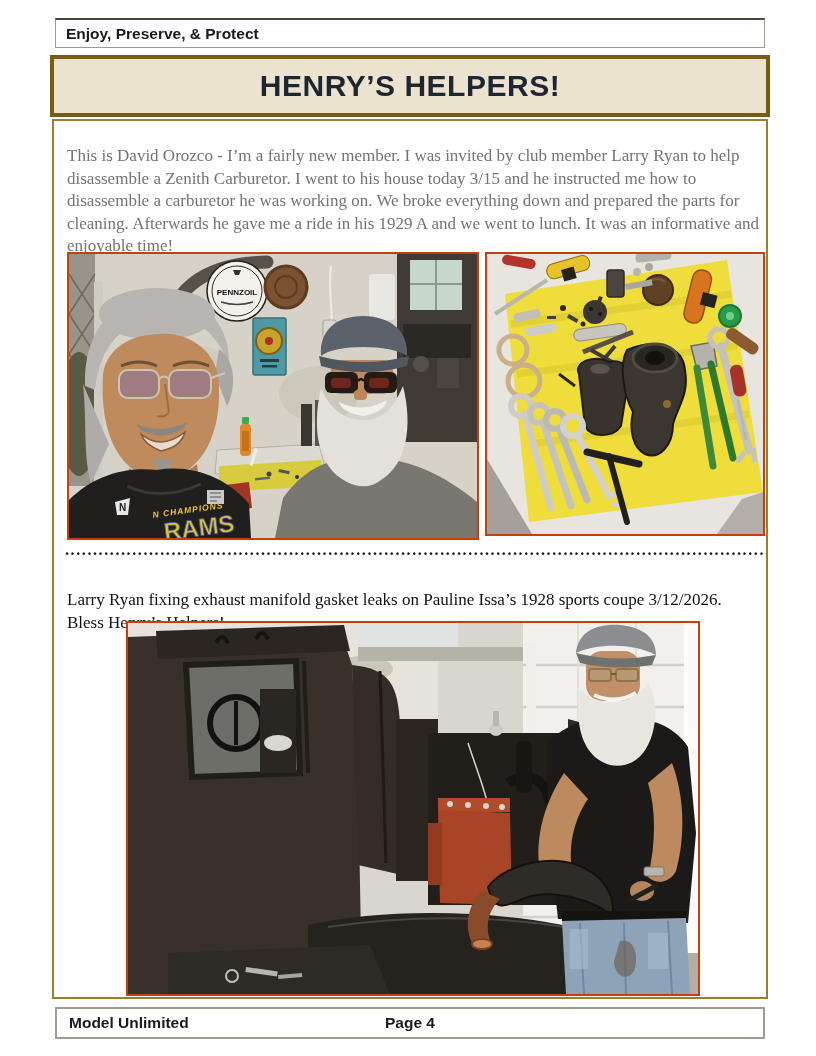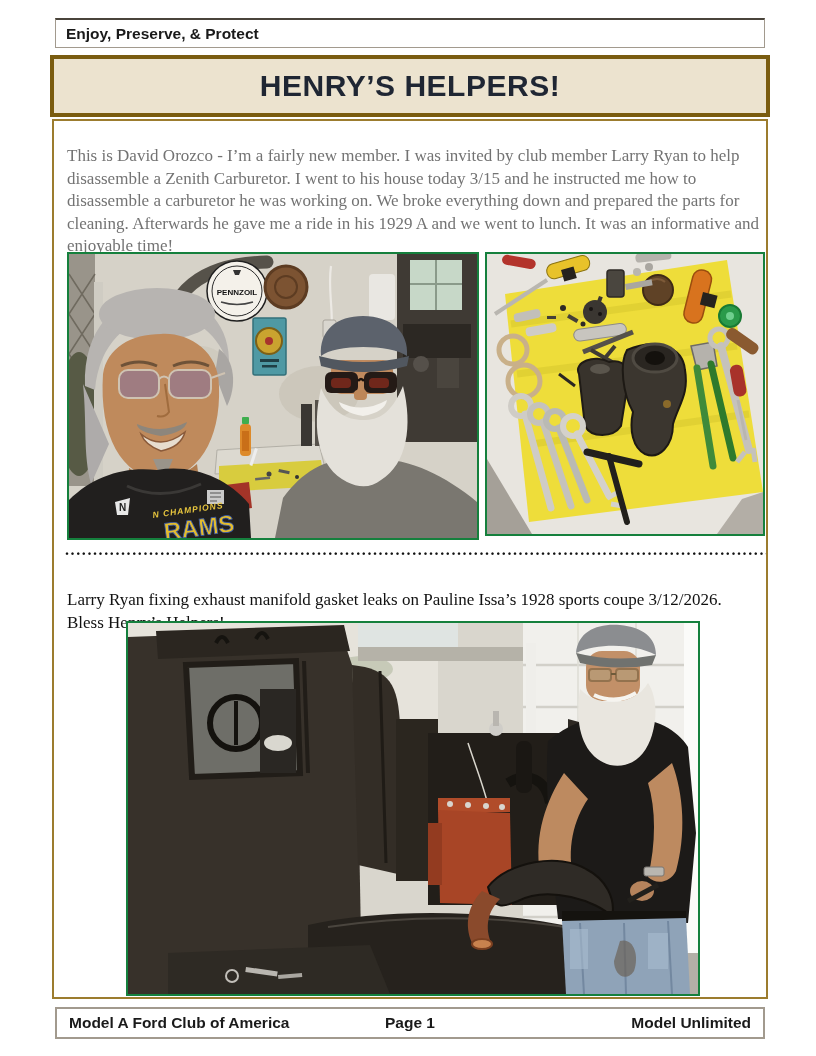--- a/index.html
+++ b/index.html
@@ -15,21 +15,21 @@
     background:#ece3cf;border:4px solid #7a5c10;display:flex;align-items:center;justify-content:center;}
   .title-box h1{margin:16px;font-size:30px;font-weight:bold;letter-spacing:.5px;color:#1f2633;
     font-family:"Liberation Sans",sans-serif;}
 
   .content-box{position:absolute;left:52px;top:119px;width:716px;height:880px;box-sizing:border-box;
     border:2.5px solid #9c7c2e;background:#fff;}
 
   .intro{position:absolute;left:13px;top:7px;width:694px;
     font-family:"Liberation Serif",serif;font-size:17px;line-height:22.6px;color:#737373;}
 
-  .photo{position:absolute;border:2px solid #15803d;background:#ccc;overflow:hidden;}
+  .photo{position:absolute;border:2px solid #c2410c;background:#ccc;overflow:hidden;}
   .photo svg{display:block;}
   .photo-selfie{left:13px;top:131px;width:408px;height:284px;}
   .photo-tools{left:431px;top:131px;width:276px;height:280px;}
   .photo-repair{left:72px;top:500px;width:570px;height:371px;}
 
   .dots{position:absolute;left:11px;top:420px;width:701px;height:18px;overflow:hidden;
     white-space:nowrap;font-family:"Liberation Serif",serif;font-weight:bold;font-size:16px;
     letter-spacing:1.6px;color:#111;}
 
   .caption{position:absolute;left:13px;top:447px;width:700px;
@@ -347,18 +347,17 @@
           <rect x="442" y="306" width="18" height="40" fill="#a9bcce" opacity="0.6"></rect>
           <rect x="520" y="310" width="20" height="36" fill="#a9bcce" opacity="0.6"></rect>
           <path d="M492,318 C504,314 512,330 506,348 C498,360 486,352 486,338 Z" fill="#6b6358" opacity="0.7"></path>
         </g>
       </svg>
     </div>
 
   </div>
 
   <div class="footer-box">
-    <span>Model A Ford Club of America</span>
-    <span class="footer-center">Page 1</span>
+    <span class="footer-center">Page 4</span>
     <span>Model Unlimited</span>
   </div>
 
 </div>
 
 </body></html>

